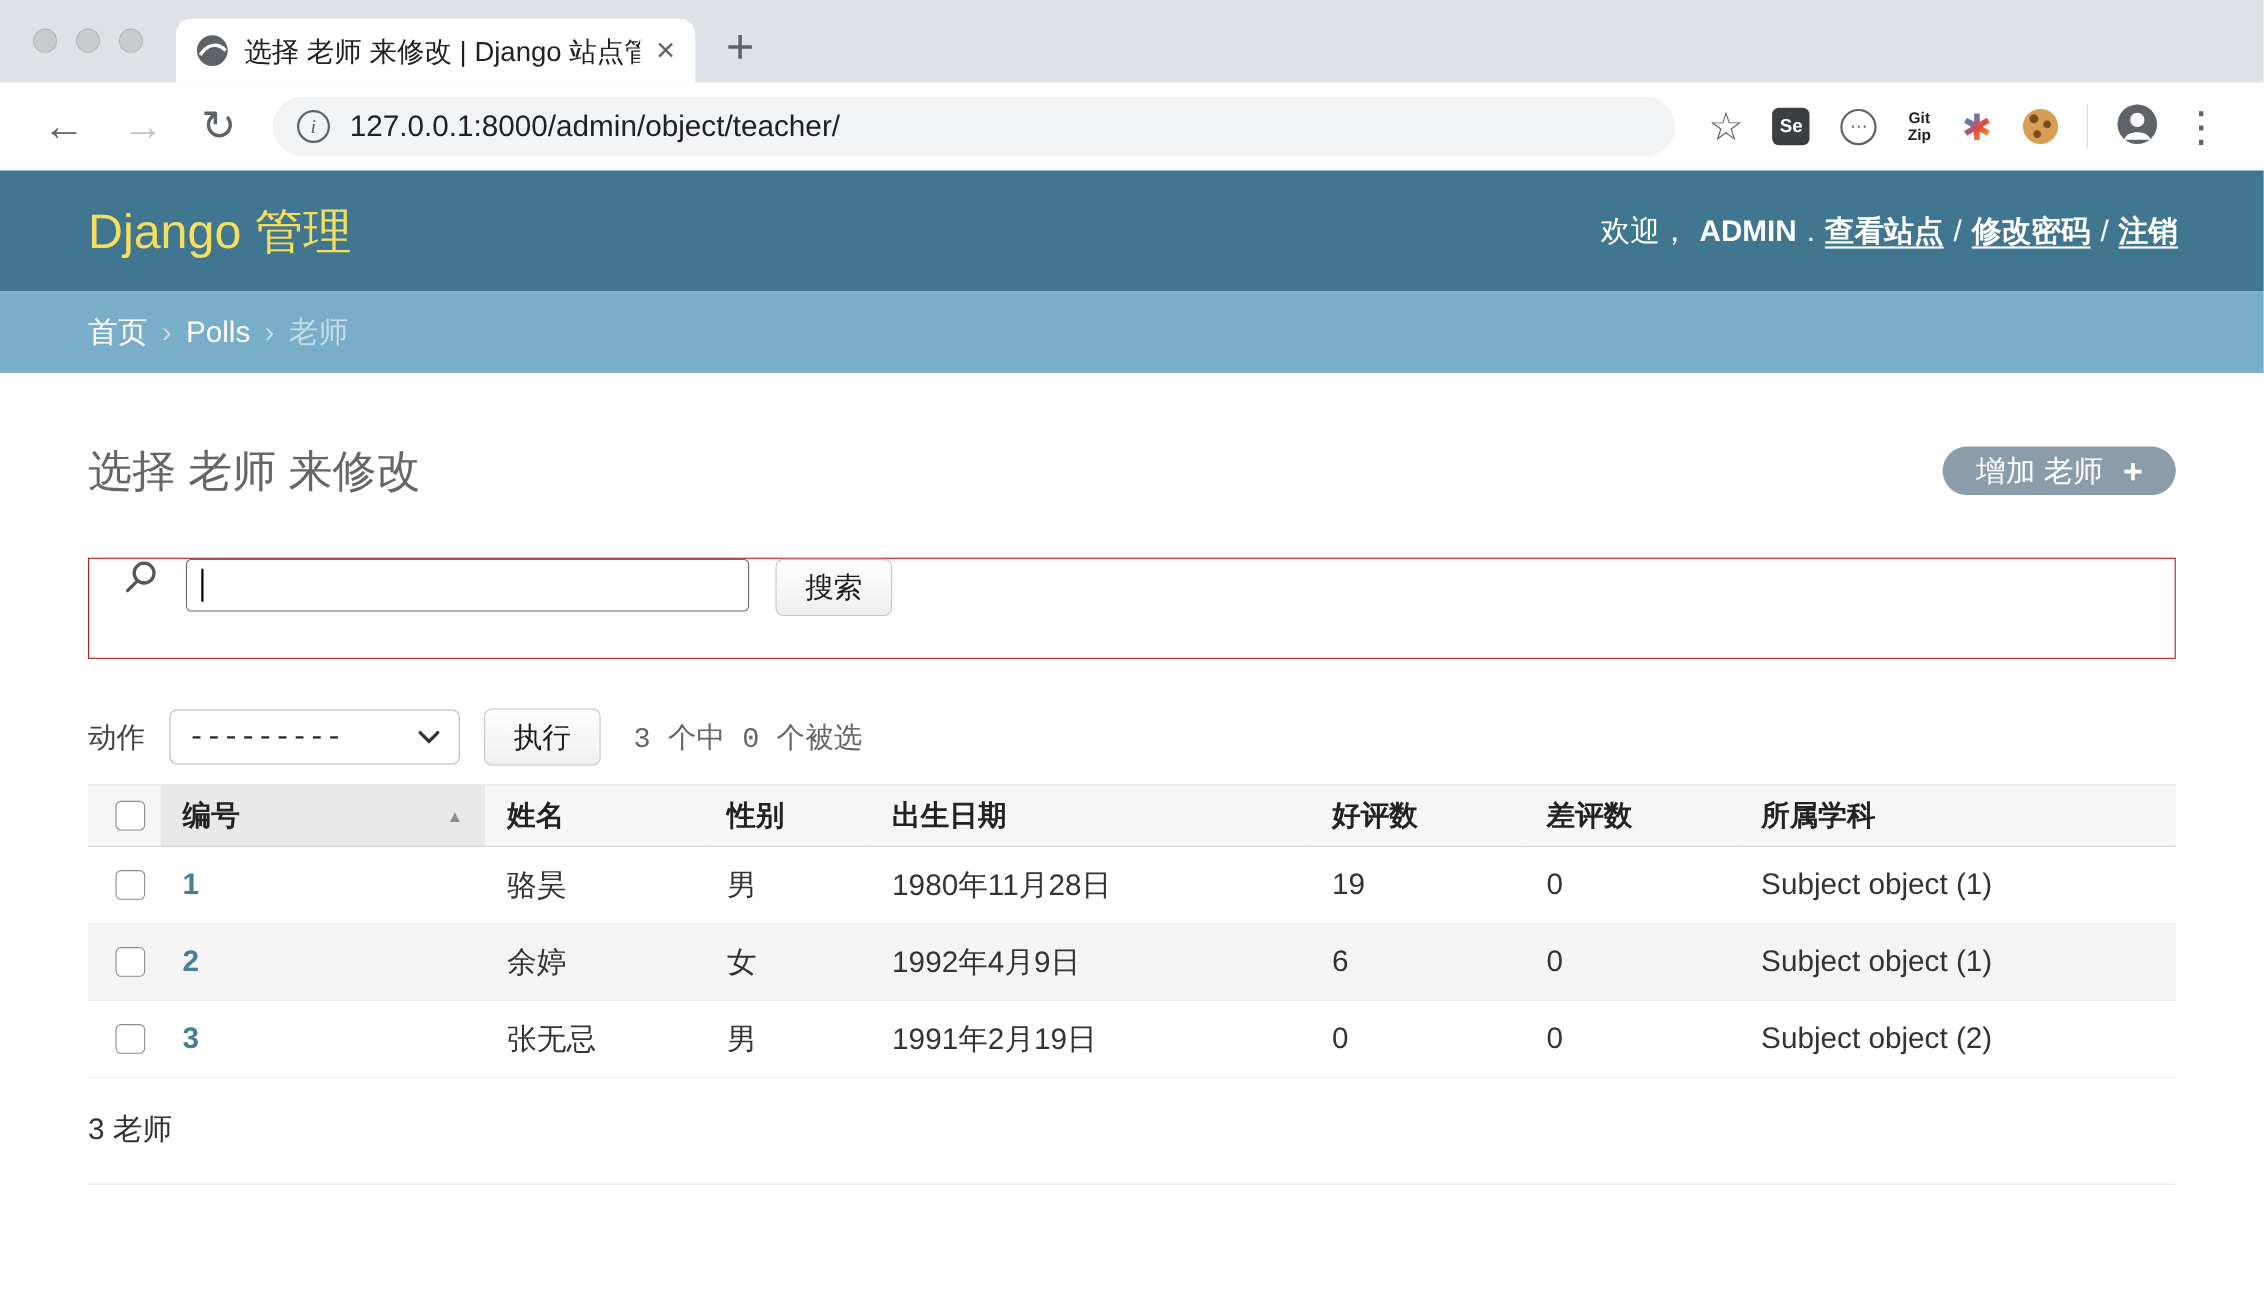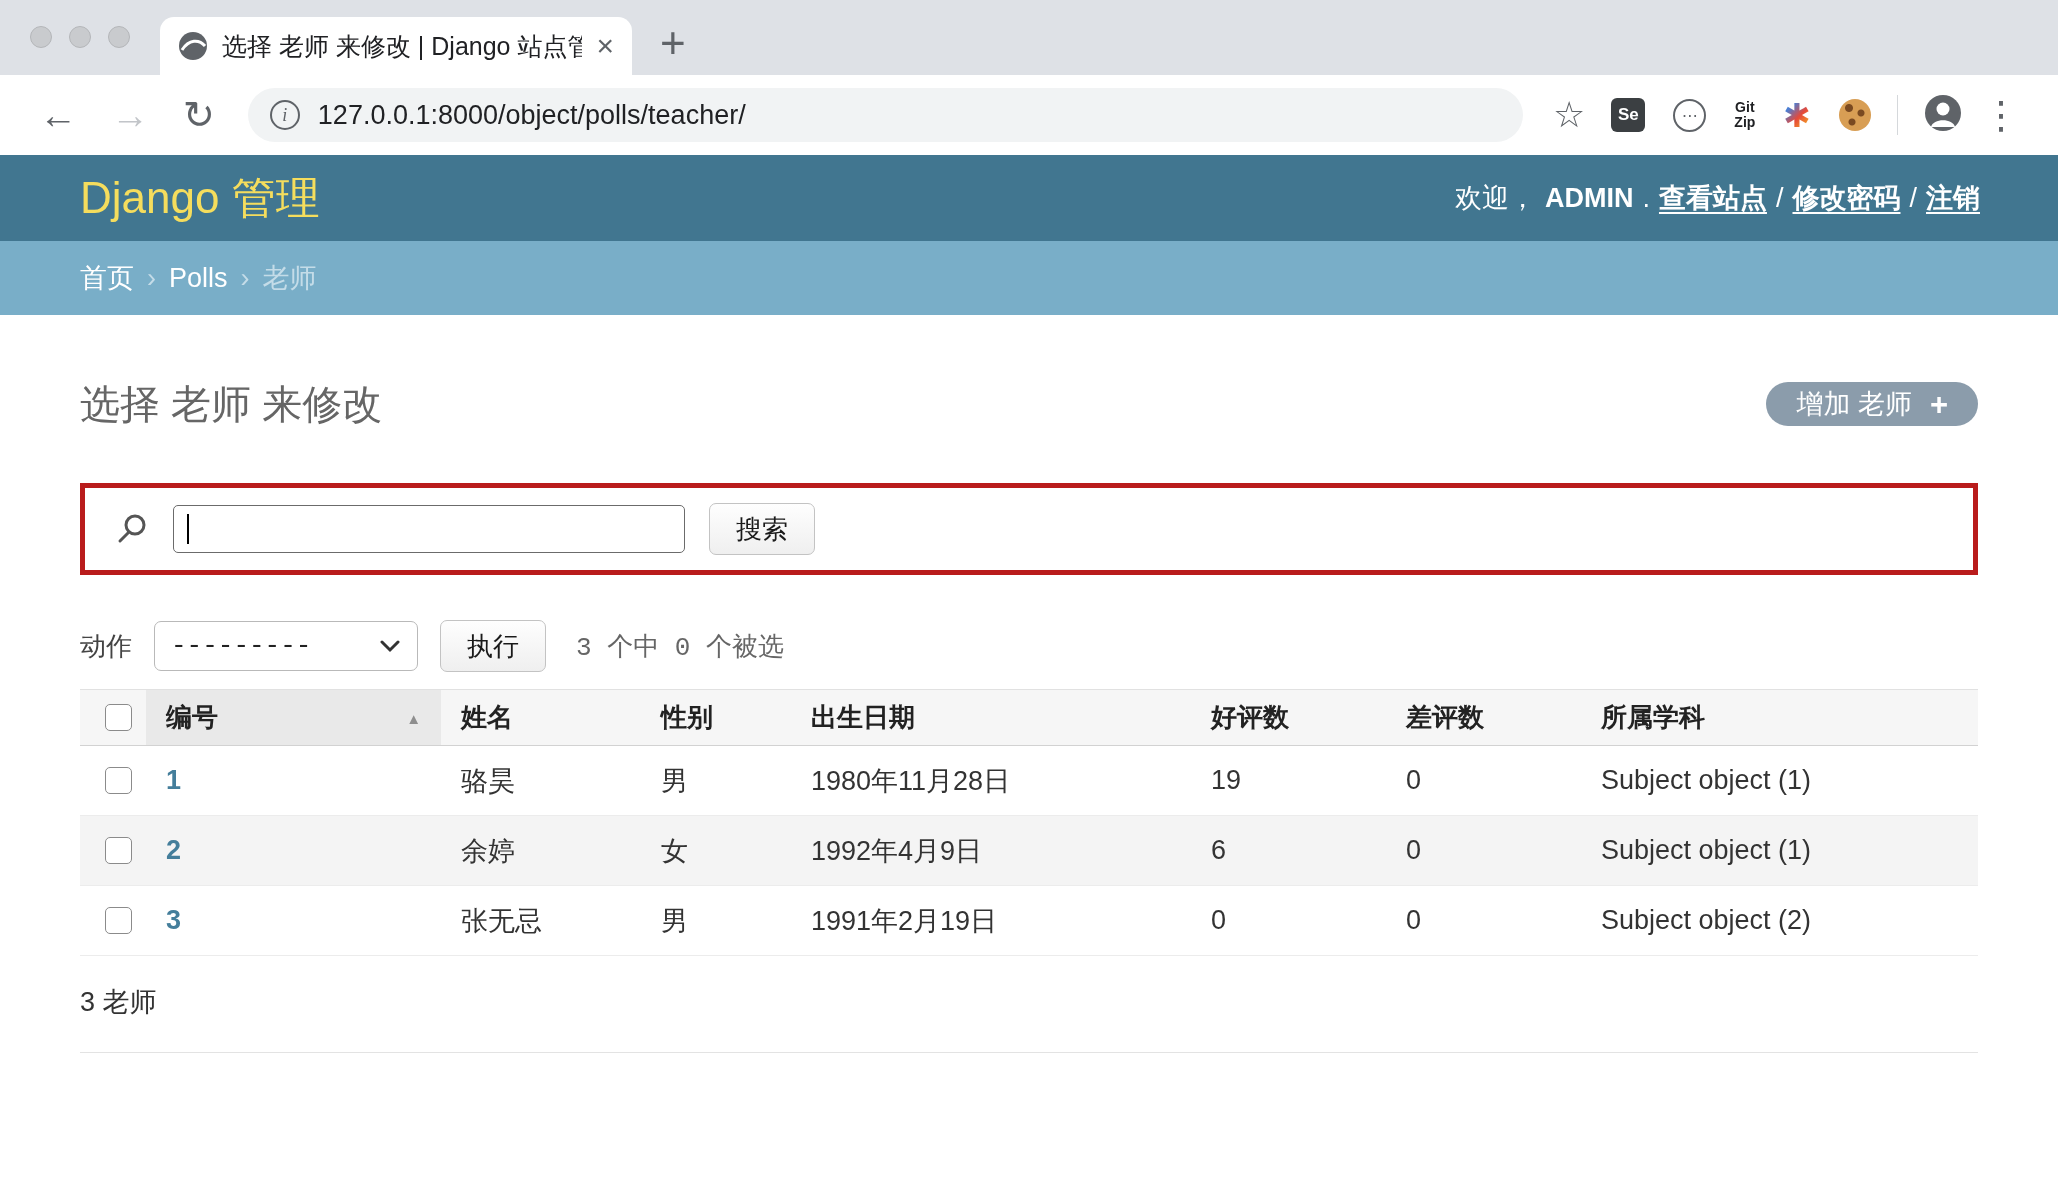--- a/index.html
+++ b/index.html
@@ -39,39 +39,39 @@
               -webkit-background-clip:text; background-clip:text; color:transparent; }
   .cookie { width:32px; height:32px; border-radius:50%;
             background: radial-gradient(circle at 10px 9px,#7a4a21 3.5px,transparent 4.5px),
                         radial-gradient(circle at 22px 14px,#7a4a21 3px,transparent 4px),
                         radial-gradient(circle at 13px 23px,#7a4a21 3px,transparent 4px), #d89e54; }
   .vdivider { width:1px; height:40px; background:#d5d8db; margin:0 14px; }
   .avatar-wrap { margin:0 12px; }
   .menu-dots { font-size:38px; color:#5f6368; margin:0 16px 0 8px; }
 
   
-  .admin-header { height:86px; background:#417690; display:flex; align-items:center; padding:0 78px 0 80px; }
+  .admin-header { height:110px; background:#417690; display:flex; align-items:center; padding:0 78px 0 80px; }
   .branding { font-size:44px; color:#f5dd5d; font-weight:400; }
   .user-tools { margin-left:auto; font-size:27px; color:#fff; display:flex; align-items:center; gap:9px; }
   .user-tools strong { font-weight:bold; }
   .user-tools a { color:#fff; text-decoration:underline; text-underline-offset:5px;font-weight:bold; }
 
   .breadcrumbs { height:74px; background:#79aec8; display:flex; align-items:center; padding:0 80px;
                  font-size:27px; color:#c4dce8; gap:13px; }
   .breadcrumbs a { color:#fff; text-decoration:none; }
 
   .content { padding:0 80px; }
   .title-row { display:flex; align-items:center; justify-content:space-between; margin-top:60px; height:58px; }
   .page-title { font-size:40px; color:#666; font-weight:400; }
   .add-btn { background:#8b9cab; color:#fff; border:none; height:44px; border-radius:30px; padding:0 30px;
              font-size:27px; display:flex; align-items:center; gap:18px; cursor:pointer;
              font-family:inherit; }
   .add-btn .plus { font-size:31px; font-weight:bold; line-height:1; }
 
-  .search-panel { margin-top:50px; border:5px solid #b91c1c; height:92px; display:flex; align-items:center;
+  .search-panel { margin-top:50px; border:1px solid #b91c1c; height:92px; display:flex; 
                   padding:0 30px; gap:24px; background:#fff; }
   .search-input-wrap { position:relative; display:flex; }
   .search-input { width:512px; height:48px; border:1px solid #6b6b6b; border-radius:5px; font-size:26px;
                   padding:0 14px; outline:none; font-family:inherit; background:#fff; }
   .caret { position:absolute; left:14px; top:9px; width:2px; height:30px; background:#000;
            animation:blink 1.1s steps(1) infinite; }
   @keyframes blink { 50% { opacity:0; } }
   .gbtn { height:52px; padding:0 26px; font-size:26px; color:#1a1a1a;
           background:linear-gradient(#fefefe,#efefef); border:1px solid #c3c3c3; border-radius:7px;
           font-family:inherit; cursor:pointer; }
@@ -117,21 +117,21 @@
   </div>
   <span class="newtab">+</span>
 </div>
 
 <div class="toolbar">
   <span class="nav-icon">←</span>
   <span class="nav-icon disabled">→</span>
   <span class="nav-icon">↻</span>
   <div class="omnibox">
     <span class="info-badge">i</span>
-    <span class="url">127.0.0.1:8000/object/polls/teacher/</span>
+    <span class="url">127.0.0.1:8000/admin/object/teacher/</span>
   </div>
   <span class="star">☆</span>
   <div class="ext">
     <span class="se-badge">Se</span>
     <span class="circle-ext">⋯</span>
     <span class="gitzip">
       <span>Git</span><br>
       <span>Zip</span>
     </span>
     <span class="asterisk">✱</span>

